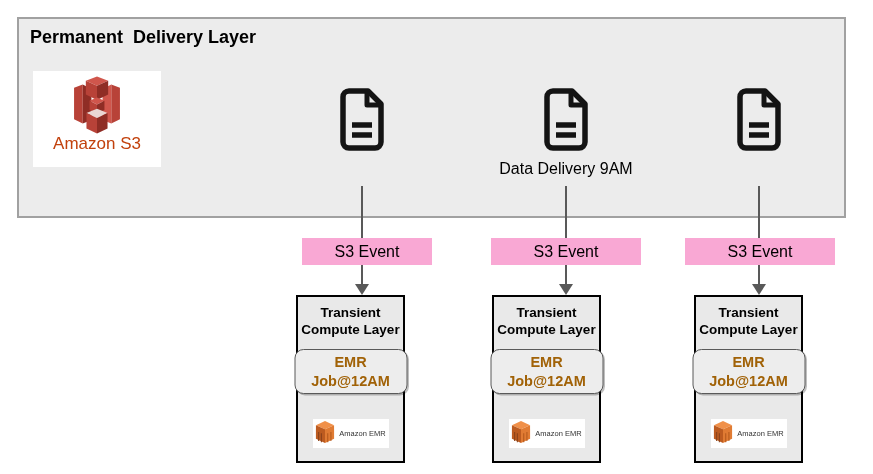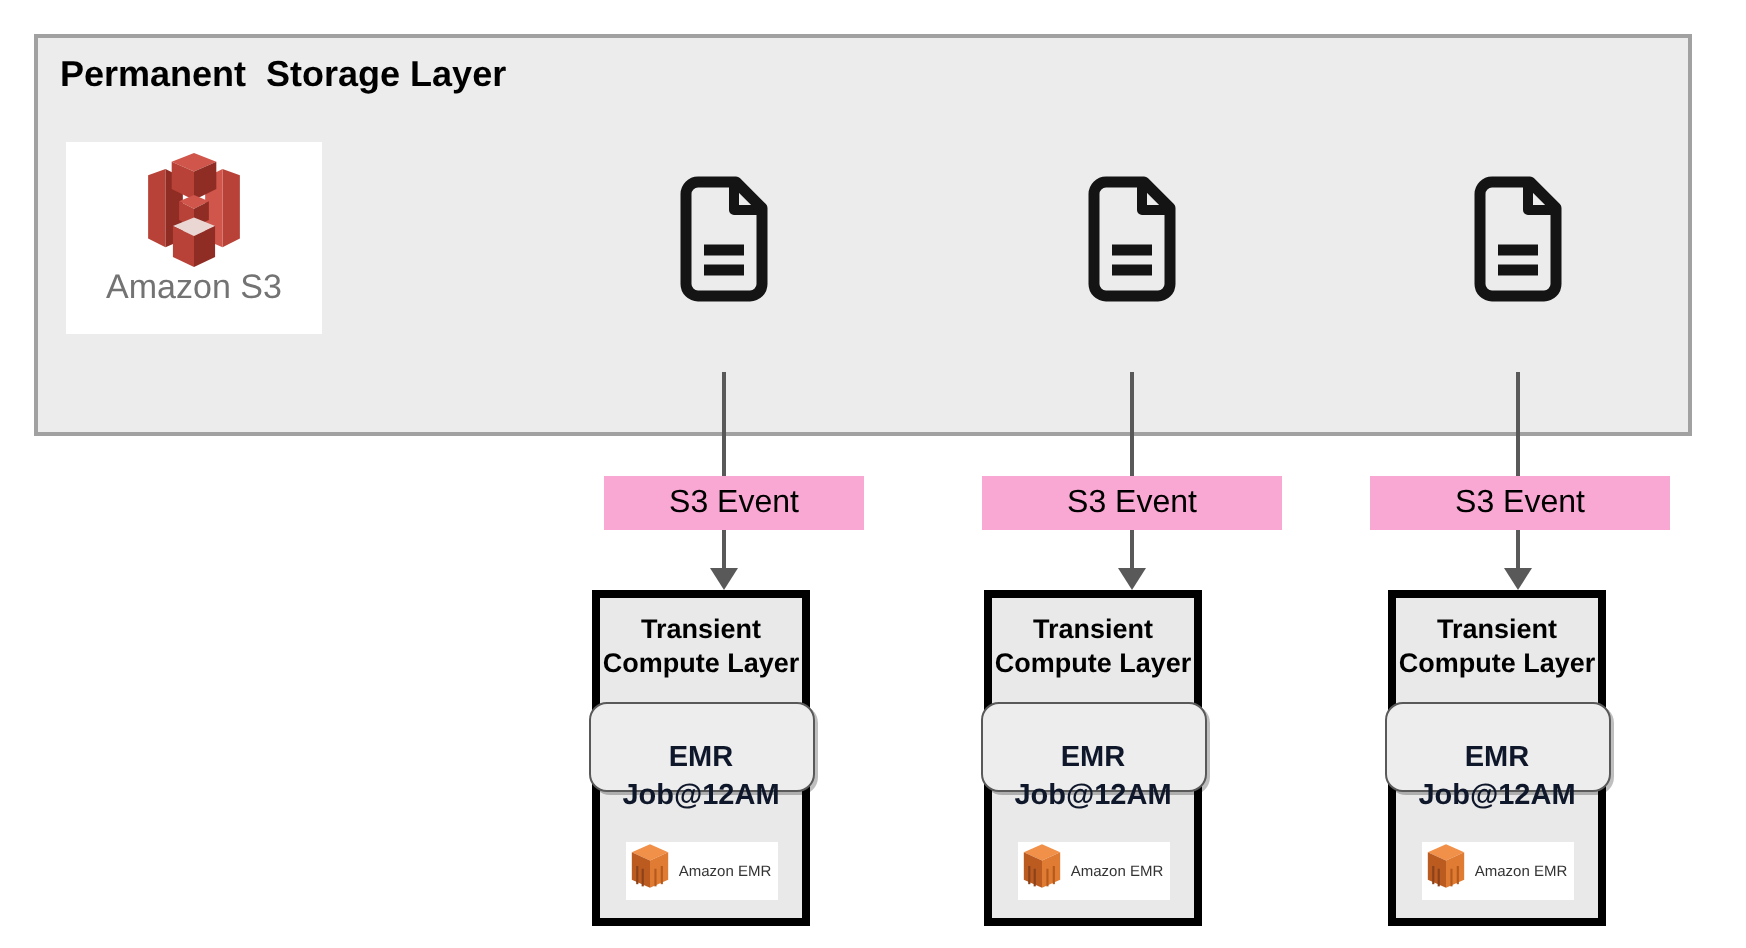--- a/index.html
+++ b/index.html
@@ -7,21 +7,21 @@
   .canvas { position:relative; width:873px; height:474px; background:#ffffff; overflow:hidden; }
 
   .storage-box { position:absolute; left:17px; top:17px; width:829px; height:201px;
                  background:#ececec; border:2px solid #a1a1a1; }
   .storage-title { position:absolute; left:30px; top:27px; font-size:18px; font-weight:bold;
                    color:#000; white-space:pre; }
 
   .s3-patch { position:absolute; left:33px; top:71px; width:128px; height:96px; background:#ffffff;
               text-align:center; }
   .s3-patch svg { display:block; margin:3px auto 0 auto; }
-  .s3-label { font-size:17px; color:#737373; margin-top:-2px; }
+  .s3-label { font-size:17px; color:#c2410c; margin-top:-2px; }
 
   .doc-icon { position:absolute; top:88px; width:52px; height:63px; }
   .doc-icon.c0 { left:336px; } .doc-icon.c1 { left:540px; } .doc-icon.c2 { left:733px; }
 
   .delivery-label { position:absolute; top:160px; width:200px; text-align:center;
                     font-size:16px; color:#000; }
   .delivery-label.c0 { left:262px; } .delivery-label.c1 { left:466px; } .delivery-label.c2 { left:659px; }
 
   .arrow-line { position:absolute; top:186px; height:99px; width:2px; background:#595959; }
   .arrow-line.c0 { left:361px; } .arrow-line.c1 { left:565px; } .arrow-line.c2 { left:758px; }
@@ -30,44 +30,44 @@
                 border-top:11px solid #595959; }
   .arrow-head.c0 { left:355px; } .arrow-head.c1 { left:559px; } .arrow-head.c2 { left:752px; }
 
   .event-box { position:absolute; top:238px; height:27px; background:#f9a8d4;
                text-align:center; font-size:16px; line-height:27px; color:#000; }
   .event-box.c0 { left:302px; width:130px; }
   .event-box.c1 { left:491px; width:150px; }
   .event-box.c2 { left:685px; width:150px; }
 
   .compute-box { position:absolute; top:295px; width:109px; height:168px;
-                 background:#e9e9e9; border:4px solid #000000; }
+                 background:#e9e9e9; border:2px solid #000000; }
   .compute-box.c0 { left:296px; } .compute-box.c1 { left:492px; } .compute-box.c2 { left:694px; }
 
   .compute-title { margin-top:7px; text-align:center; font-weight:bold; font-size:13.5px;
                    line-height:17px; color:#000; }
 
   .emr-pill { position:absolute; left:50%; transform:translateX(-50%); top:52px;
               width:113px; height:45px; background:#ededed; border:1.5px solid #595959;
               border-radius:9px; text-align:center; font-weight:bold; font-size:14.5px;
-              line-height:19px; padding-top:18px; color:#0f172a;
+              line-height:19px; padding-top:3px; color:#a16207;
               box-shadow:1.5px 1.5px 0 rgba(0,0,0,0.25); }
 
   .emr-patch { position:absolute; left:50%; transform:translateX(-50%); top:122px;
                width:76px; height:29px; background:#ffffff;
                display:flex; align-items:center; justify-content:center; gap:4px; }
   .emr-label { font-size:7.5px; color:#333; white-space:nowrap; }
 </style>
 </head>
 <body>
 
 <div class="canvas">
 
   <div class="storage-box"></div>
-  <div class="storage-title">Permanent  Storage Layer</div>
+  <div class="storage-title">Permanent  Delivery Layer</div>
 
   <div class="s3-patch">
     <span>
       <svg width="62" height="62" viewBox="0 0 100 100">
         <polygon points="13,22 27,17 27,80 13,73" fill="#b84238"></polygon>
         <polygon points="27,17 41,24 41,74 27,80" fill="#8f2d25"></polygon>
         <polygon points="87,22 73,17 73,80 87,73" fill="#b84238"></polygon>
         <polygon points="73,17 59,24 59,74 73,80" fill="#d0564c"></polygon>
         <polygon points="50,4 68,11 50,19 32,11" fill="#d0564c"></polygon>
         <polygon points="32,11 50,19 50,42 32,33" fill="#b84238"></polygon>
@@ -101,20 +101,21 @@
   </div>
   <div class="doc-icon c2">
     <svg width="52" height="63" viewBox="0 0 52 63">
       <path d="M32 3 H13 a6 6 0 0 0 -6 6 v45 a6 6 0 0 0 6 6 h26 a6 6 0 0 0 6 -6 V16 Z" fill="none" stroke="#141414" stroke-width="5.5" stroke-linejoin="round"></path>
       <path d="M31 5 v12 h13" fill="none" stroke="#141414" stroke-width="5" stroke-linejoin="round"></path>
       <line x1="16" y1="37" x2="36" y2="37" stroke="#141414" stroke-width="5.5"></line>
       <line x1="16" y1="47" x2="36" y2="47" stroke="#141414" stroke-width="5.5"></line>
     </svg>
   </div>
 
+  <div class="delivery-label c1">Data Delivery 9AM</div>
 
   <div class="arrow-line c0"></div>
   <div class="arrow-line c1"></div>
   <div class="arrow-line c2"></div>
 
   <div class="event-box c0">S3 Event</div>
   <div class="event-box c1">S3 Event</div>
   <div class="event-box c2">S3 Event</div>
 
   <div class="arrow-head c0"></div>

